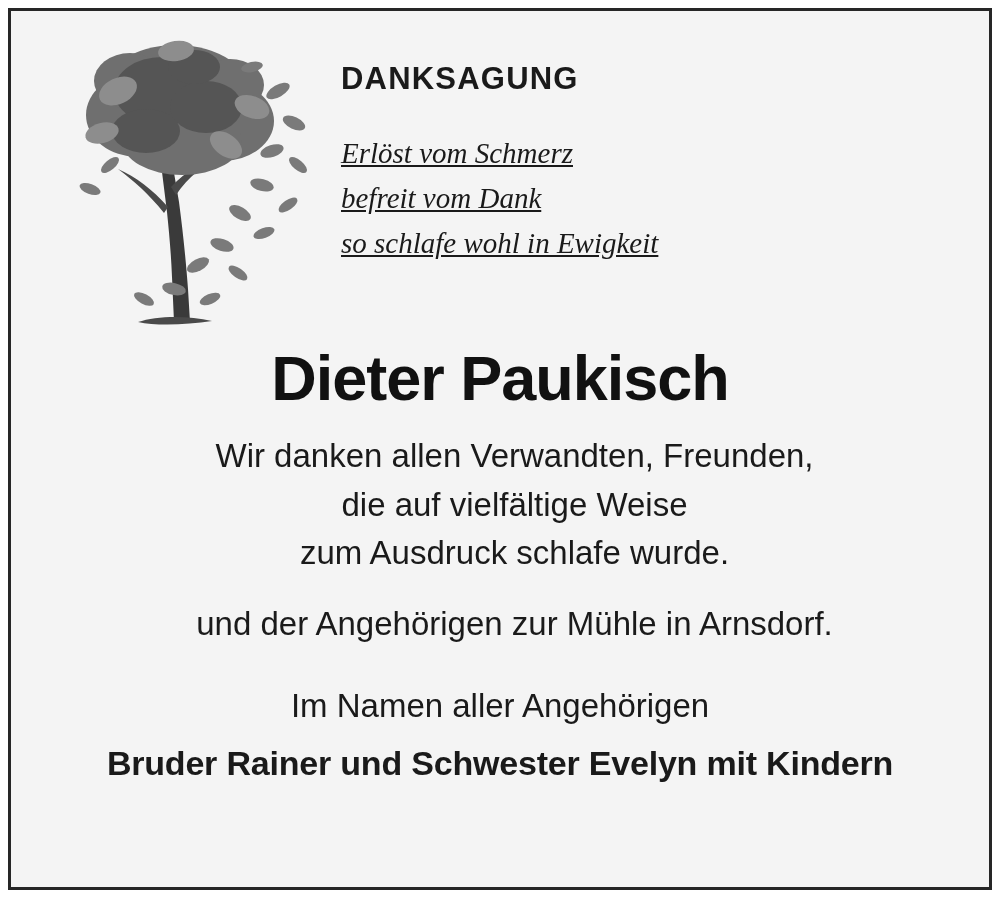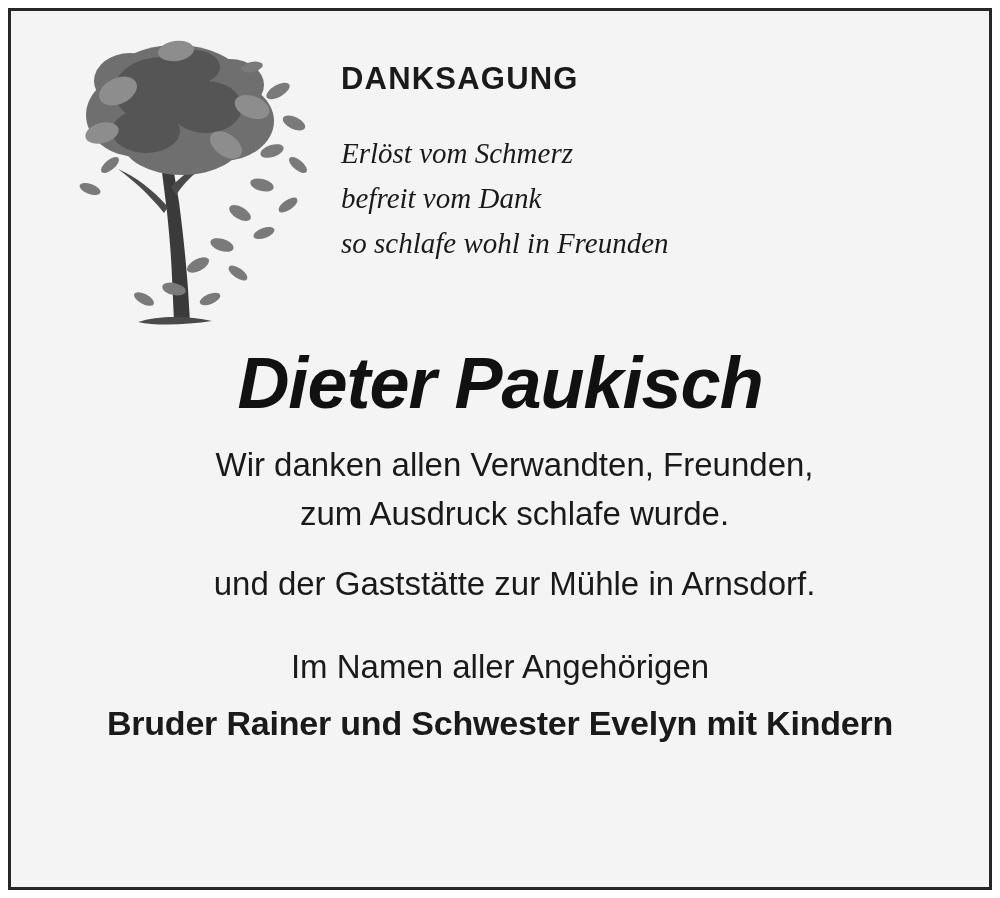--- a/index.html
+++ b/index.html
@@ -61,33 +61,33 @@
   .verse {
     font-family: "Liberation Serif", serif;
     font-style: italic;
     font-size: 29px;
     line-height: 1.55;
     color: #1a1a1a;
     margin-top: 34px;
   }
   .verse div {
     white-space: nowrap;
+    text-decoration: underline;
   }
 
   
   .name {
     text-align: center;
     font-family: "Liberation Sans", sans-serif;
     font-weight: bold;
-    font-size: 72px;
+    font-size: 63px;
     line-height: 1.0;
     letter-spacing: -1px;
     color: #111111;
     margin: 20px 0 4px 0;
-    font-style: italic;
   }
 
   
   .body-block {
     text-align: center;
     font-family: "Liberation Sans", sans-serif;
     font-size: 33px;
     line-height: 1.47;
     color: #1a1a1a;
   }
@@ -173,37 +173,38 @@
             <ellipse cx="226" cy="30" rx="11" ry="5" transform="rotate(-12 226 30)"></ellipse>
           </g>
         </svg>
       </div>
 
       <div class="head-col">
         <div class="danksagung">DANKSAGUNG</div>
         <div class="verse">
           <div>Erlöst vom Schmerz</div>
           <div>befreit vom Dank</div>
-          <div>so schlafe wohl in Freunden</div>
+          <div>so schlafe wohl in Ewigkeit</div>
         </div>
       </div>
 
     </div>
 
     <div class="name">Dieter Paukisch</div>
 
     <div class="body-block">
 
       <div class="para">
         <div>Wir danken allen Verwandten, Freunden,</div>
+        <div>die auf vielfältige Weise</div>
         <div>zum Ausdruck schlafe wurde.</div>
       </div>
 
       <div class="para">
-        <div>und der Gaststätte zur Mühle in Arnsdorf.</div>
+        <div>und der Angehörigen zur Mühle in Arnsdorf.</div>
       </div>
 
       <div class="closing">
         <div>Im Namen aller Angehörigen</div>
         <div class="signers">Bruder Rainer und Schwester Evelyn mit Kindern</div>
       </div>
 
     </div>
 
   </div>

